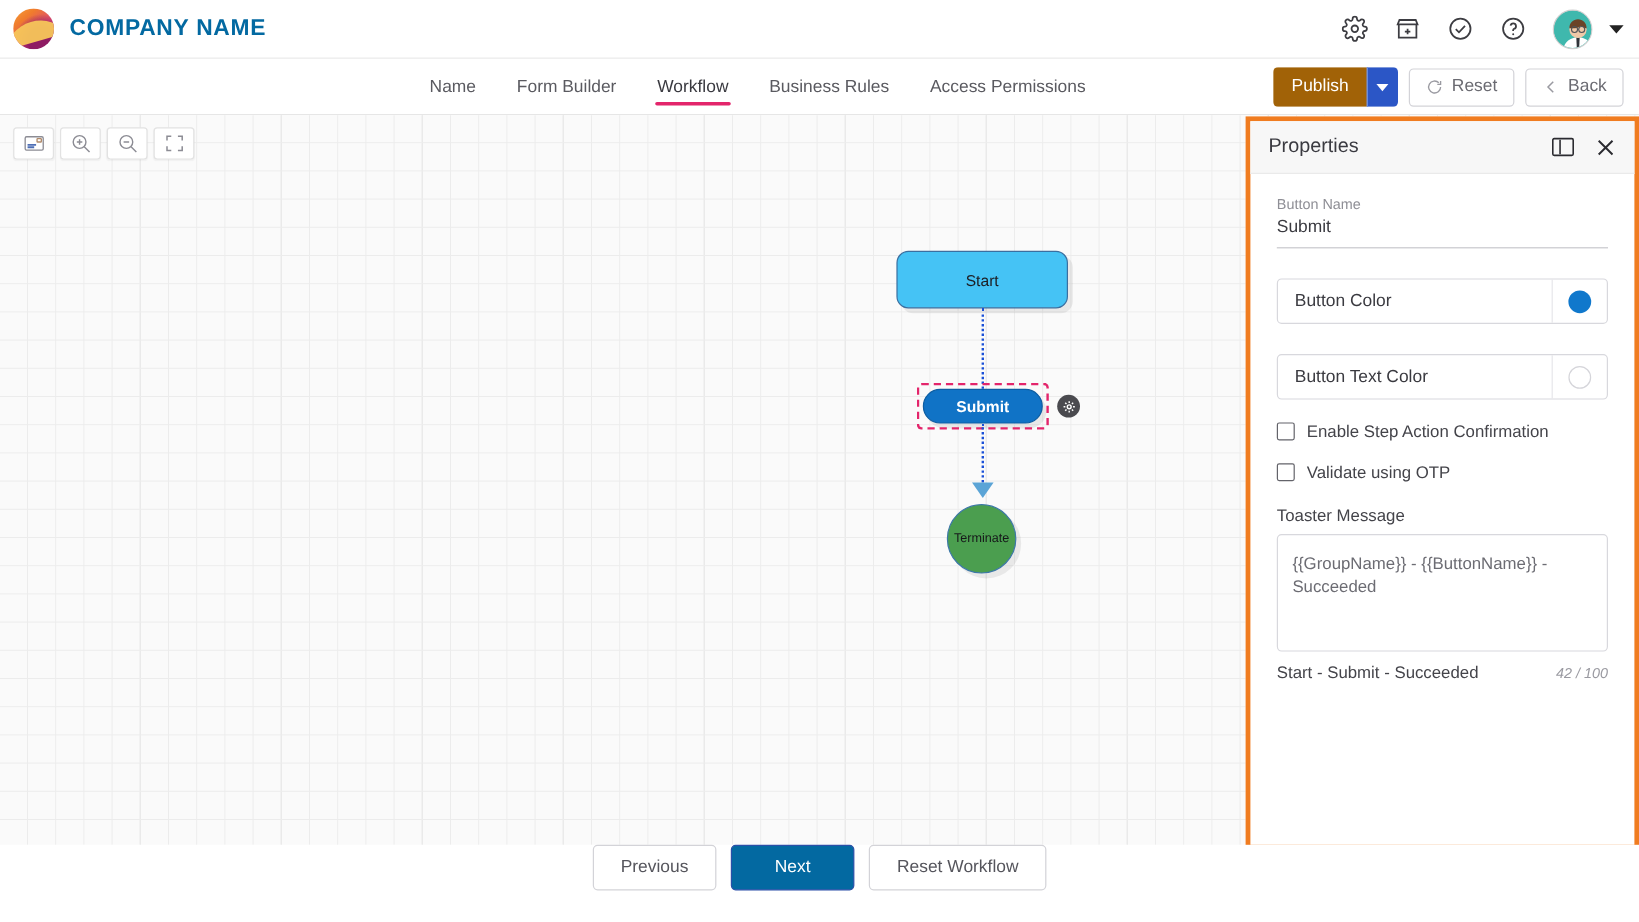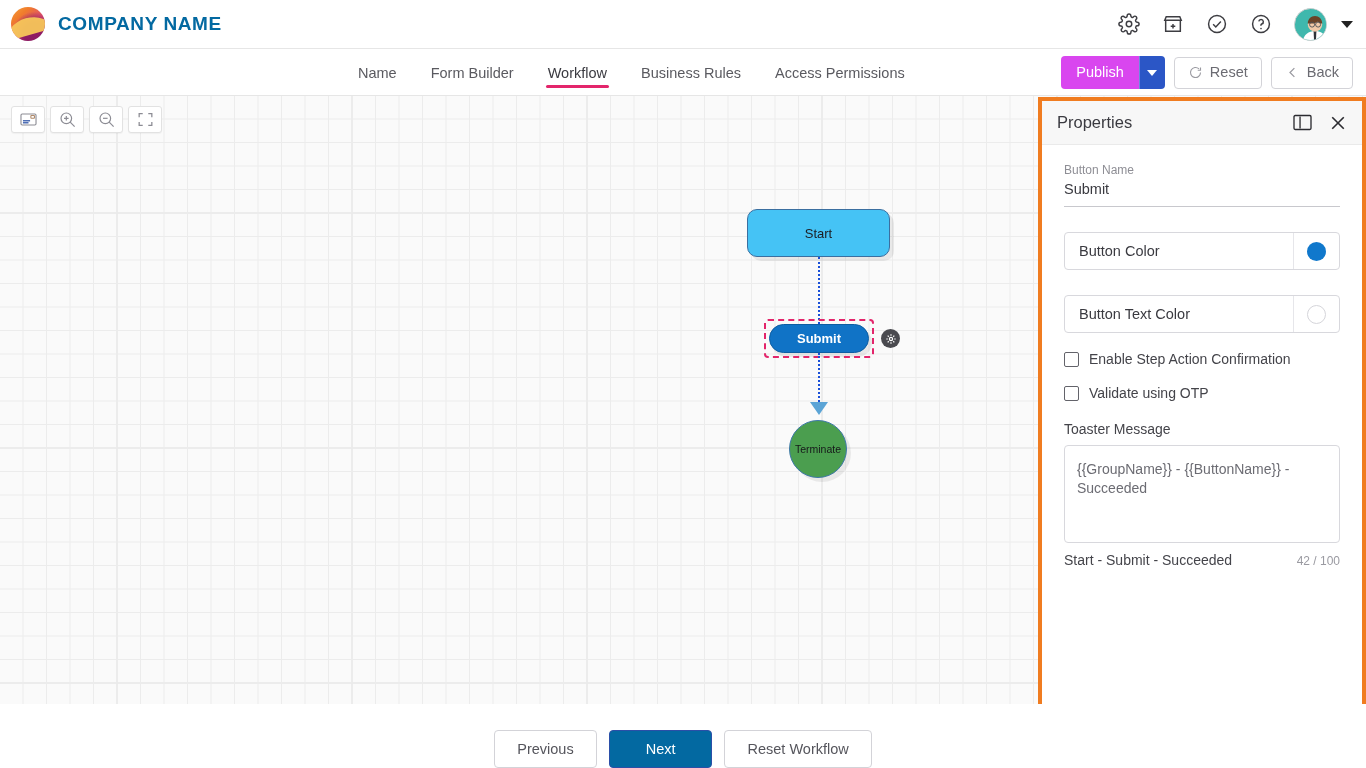--- a/index.html
+++ b/index.html
@@ -69,21 +69,21 @@
     content: ""; position: absolute; left: 0; right: 0; bottom: 8px;
     height: 3px; background: #e3256b; border-radius: 2px;
   }
 
   .nav-actions {
     position: absolute; right: 13px; top: 0; height: 47px;
     display: flex; align-items: center; gap: 9px;
   }
   .publish-group { display: flex; border-radius: 4px; overflow: hidden; }
   .publish-btn {
-    background: #d946ef; color: #fff; font-size: 14.5px;
+    background: #a16207; color: #fff; font-size: 14.5px;
     padding: 8px 15px 9px; border: none; cursor: pointer;
   }
   .publish-split {
     background: #2b56c6; border: none; border-left: 1px solid #6a8bdd;
     width: 26px; cursor: pointer; display: flex; align-items: center; justify-content: center;
   }
   .publish-split i {
     width: 0; height: 0; border-left: 5px solid transparent;
     border-right: 5px solid transparent; border-top: 6px solid #fff; display: block;
   }
@@ -202,26 +202,26 @@
   .toast-label { margin-top: 20px; font-size: 14px; color: #44444a; }
   .toast-area {
     margin-top: 8px; height: 98px; border: 1px solid #d8d8dd; border-radius: 4px;
     padding: 14px 12px; font-size: 14px; color: #6c6c73; line-height: 1.38;
     cursor: text;
   }
   .toast-foot {
     margin-top: 9px; display: flex; align-items: baseline; justify-content: space-between;
   }
   .toast-preview { font-size: 14px; color: #44444a; }
-  .toast-count { font-size: 12px; color: #9a9aa1; }
+  .toast-count { font-size: 12px; color: #9a9aa1; font-style: italic; }
 
   
   .footer {
     position: absolute; left: 0; top: 704px; width: 1366px; height: 64px;
-    background: #fff; display: flex; align-items: flex-end; justify-content: center; gap: 12px;
+    background: #fff; display: flex; align-items: flex-start; justify-content: center; gap: 12px;
   }
   .fbtn {
     border: 1px solid #d3d3d8; background: #fff; color: #55555c;
     font-size: 14.5px; border-radius: 4px; padding: 10px 22px; cursor: pointer;
   }
   .fbtn.primary { background: #0369a1; border-color: #2b4fa8; color: #fff; padding: 10px 36px; }
 </style>
 </head>
 <body>
 

